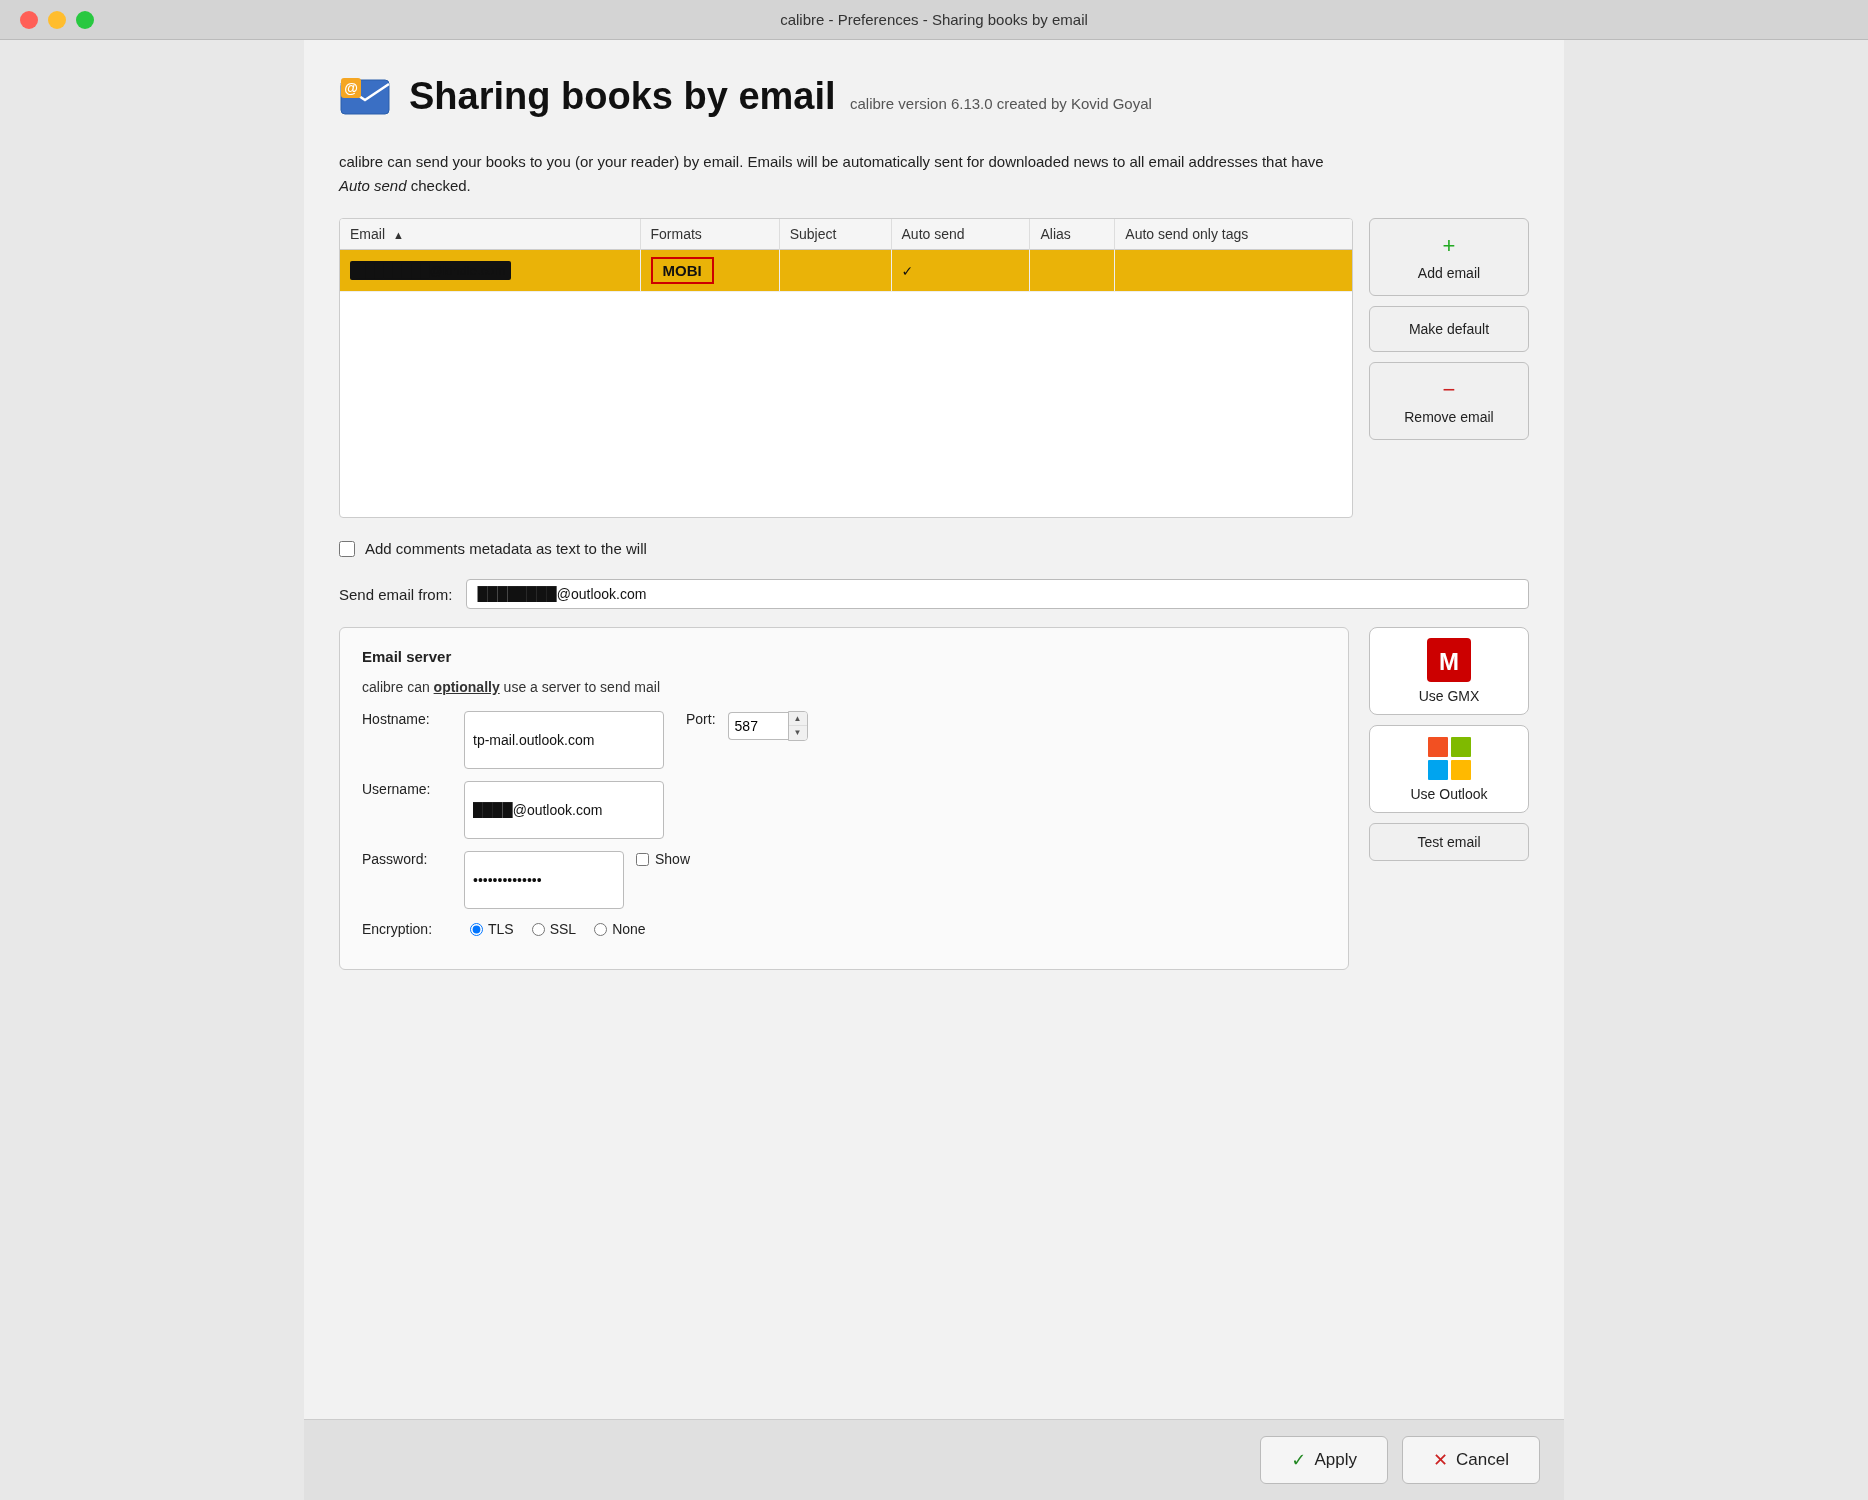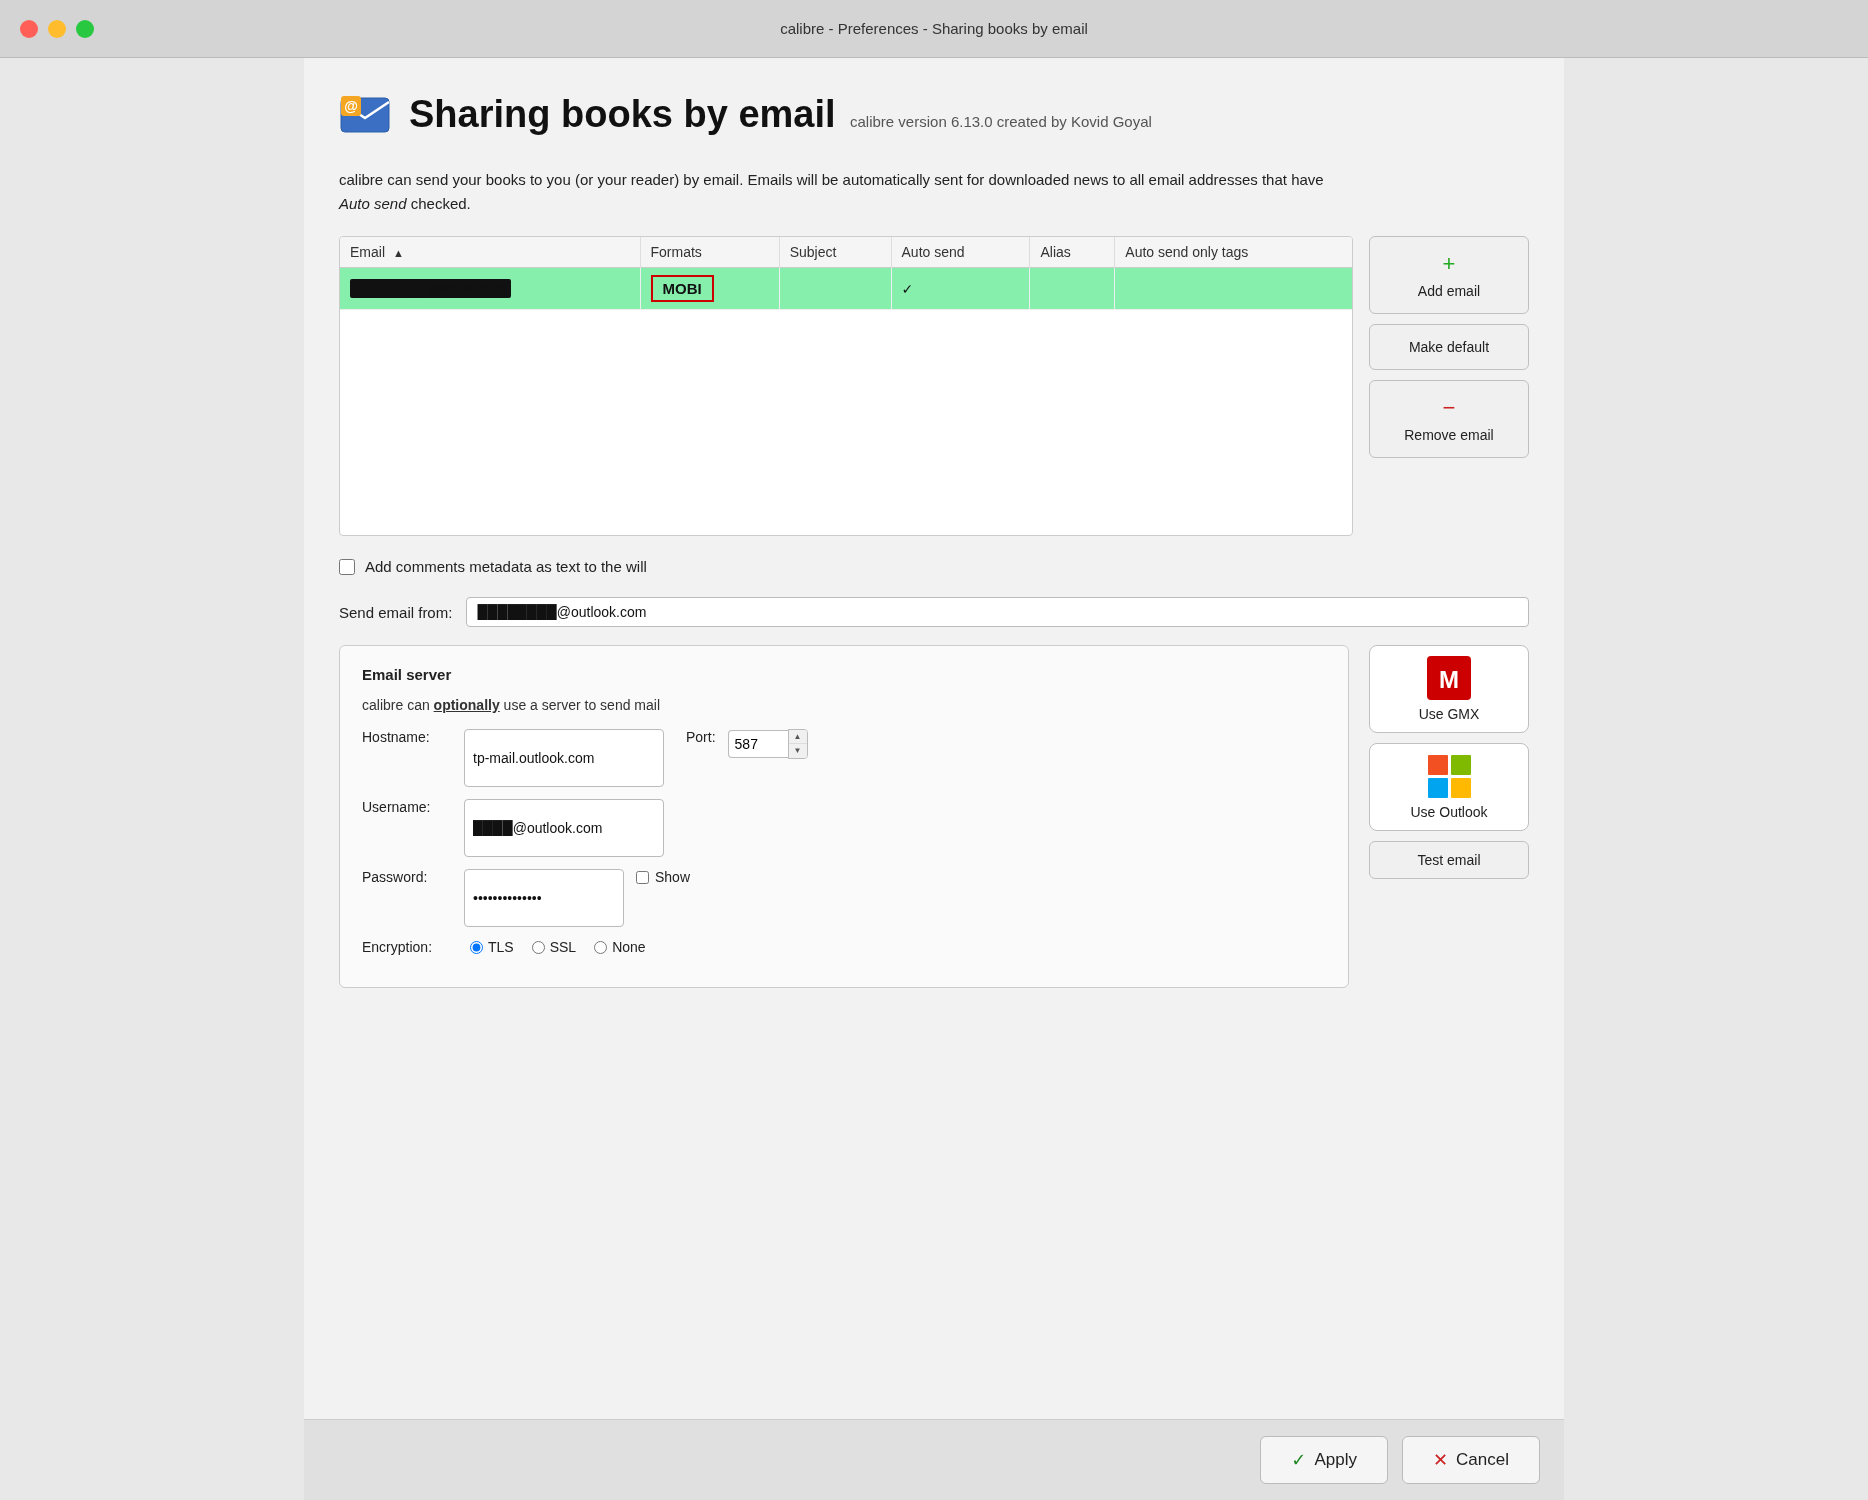--- a/index.html
+++ b/index.html
@@ -10,21 +10,21 @@
       min-height: 1500px;
       display: flex;
       flex-direction: column;
       align-items: center;
     }
 
     
     .titlebar {
       width: 100%;
       background: #d4d4d4;
-      height: 58px;
+      height: 40px;
       display: flex;
       align-items: center;
       justify-content: center;
       position: relative;
       border-bottom: 1px solid #bbb;
     }
     .titlebar-buttons {
       position: absolute;
       left: 20px;
       display: flex;
@@ -119,21 +119,21 @@
       border-right: 1px solid #ddd;
       cursor: pointer;
     }
     .email-table thead th:last-child {
       border-right: none;
     }
     .email-table tbody tr {
       border-bottom: 1px solid #eee;
     }
     .email-table tbody tr.selected {
-      background: #86efac;
+      background: #eab308;
       border-radius: 18px;
     }
     .email-table tbody td {
       padding: 7px 10px;
       border-right: 1px solid #eee;
       font-size: 14px;
       color: #111;
     }
     .email-table tbody td:last-child {
       border-right: none;

